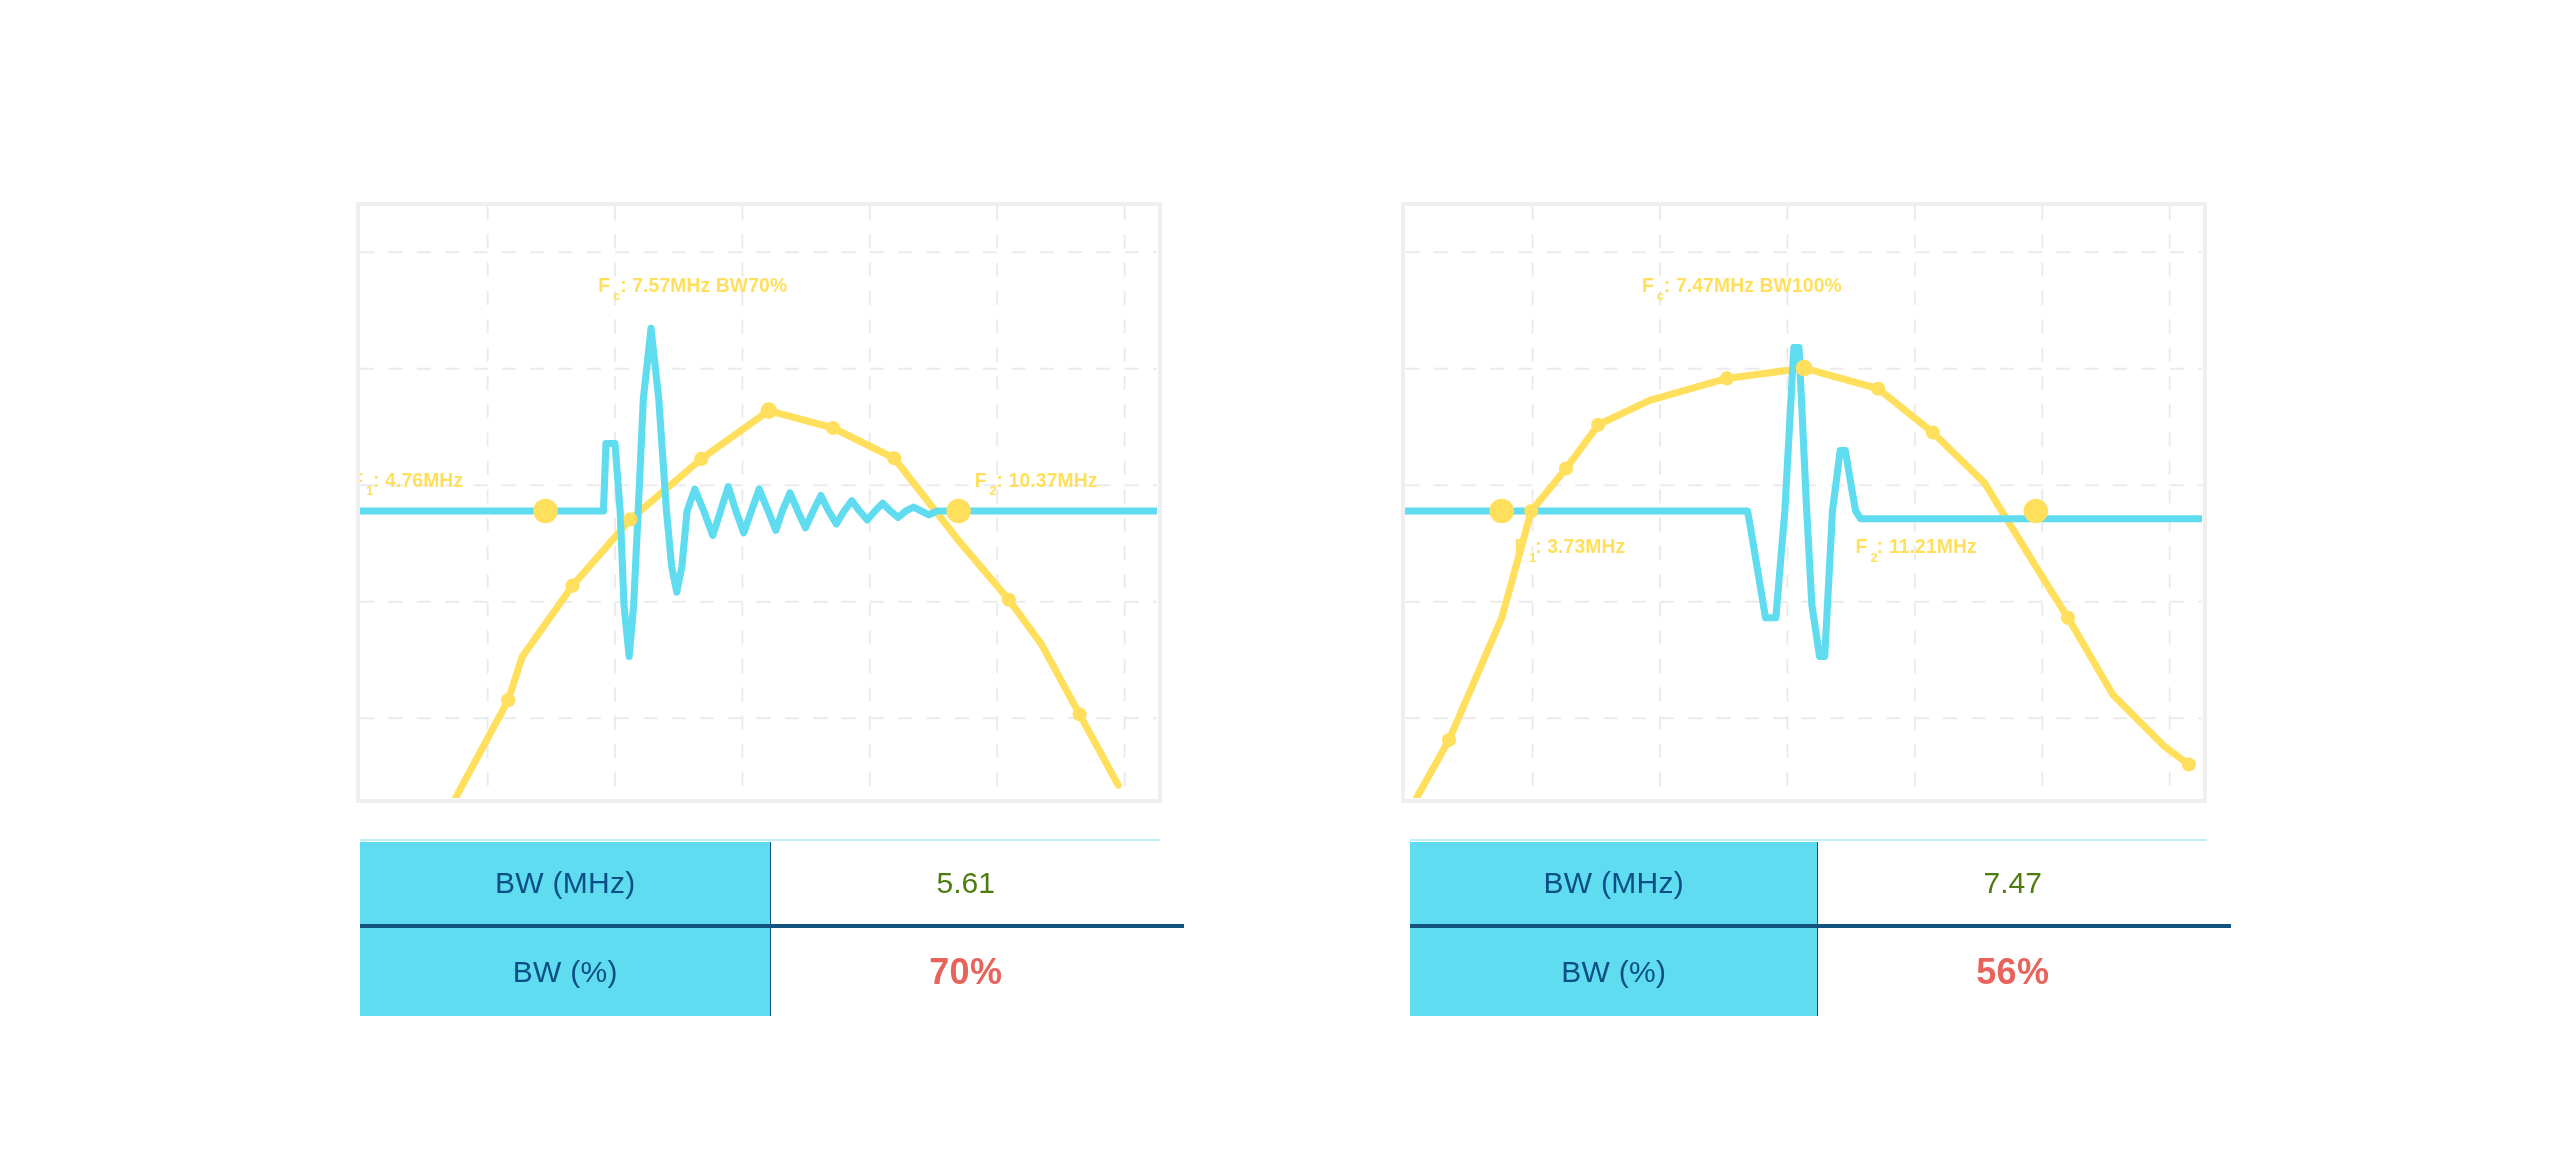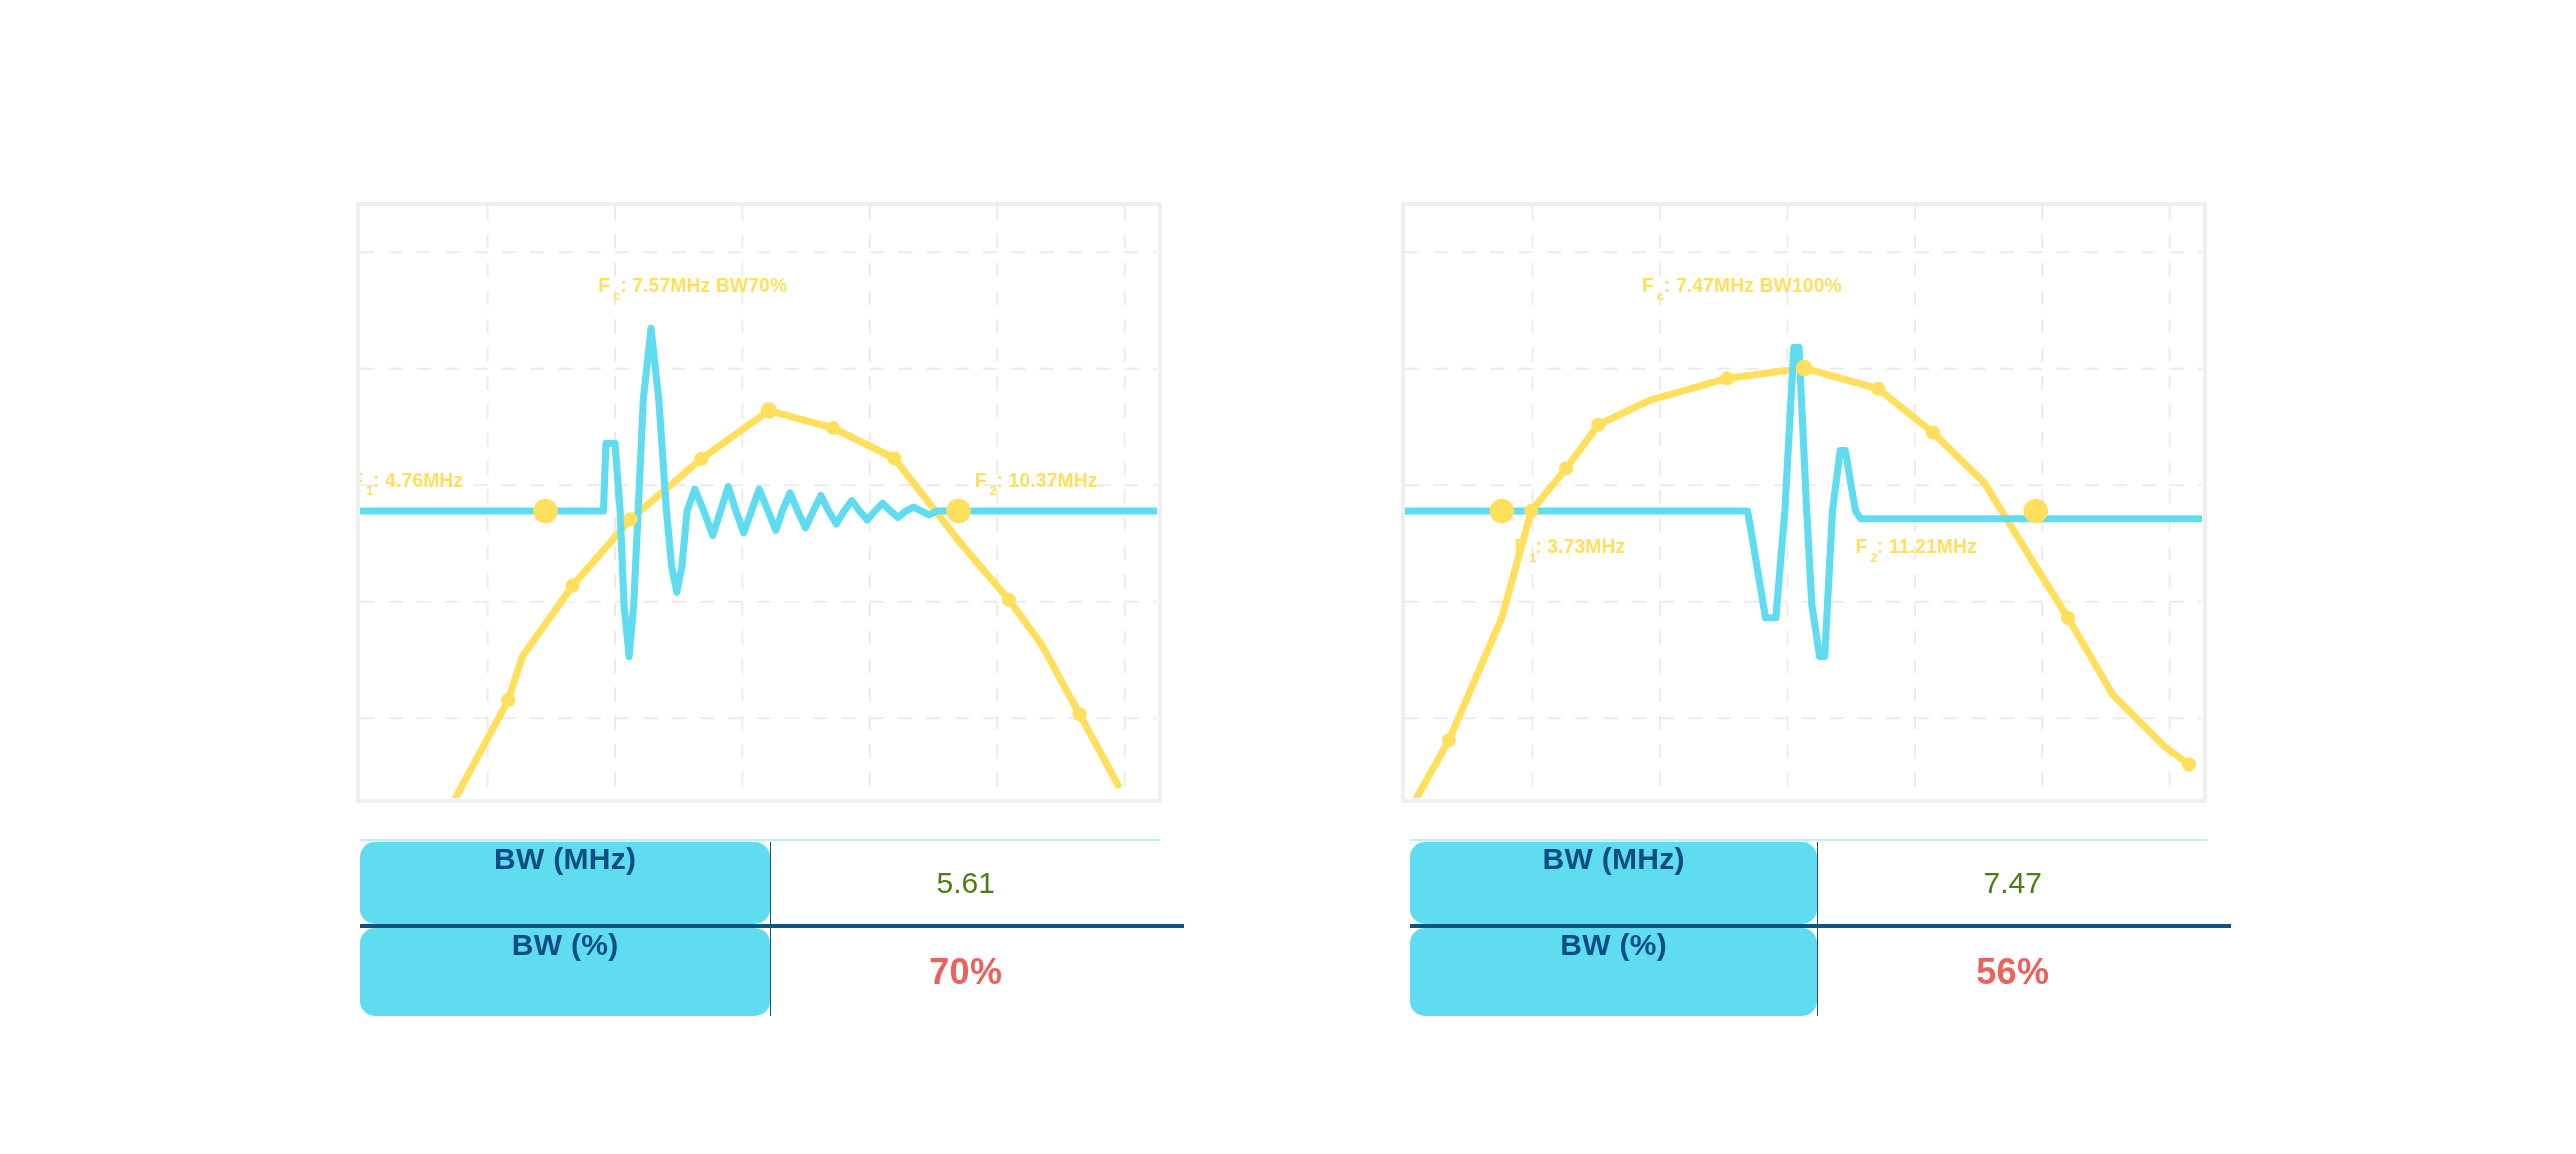--- a/index.html
+++ b/index.html
@@ -55,27 +55,26 @@
   .bw-row {
     position: absolute;
     left: 0;
     display: flex;
     align-items: stretch;
   }
   .bw-label-cell {
     background: #5fdcef;
     color: #0b4e85;
     display: flex;
-    align-items: flex-start;
+    align-items: center;
     justify-content: center;
     font-size: 30px;
-    font-weight: 700;
+    font-weight: 400;
     letter-spacing: 0.3px;
     box-sizing: border-box;
-    border-radius: 15px;
   }
   .bw-value-cell {
     background: #ffffff;
     display: flex;
     align-items: center;
     justify-content: center;
     box-sizing: border-box;
     border-left: 1.9px solid #12547f;
   }
   .bw-value-num {

